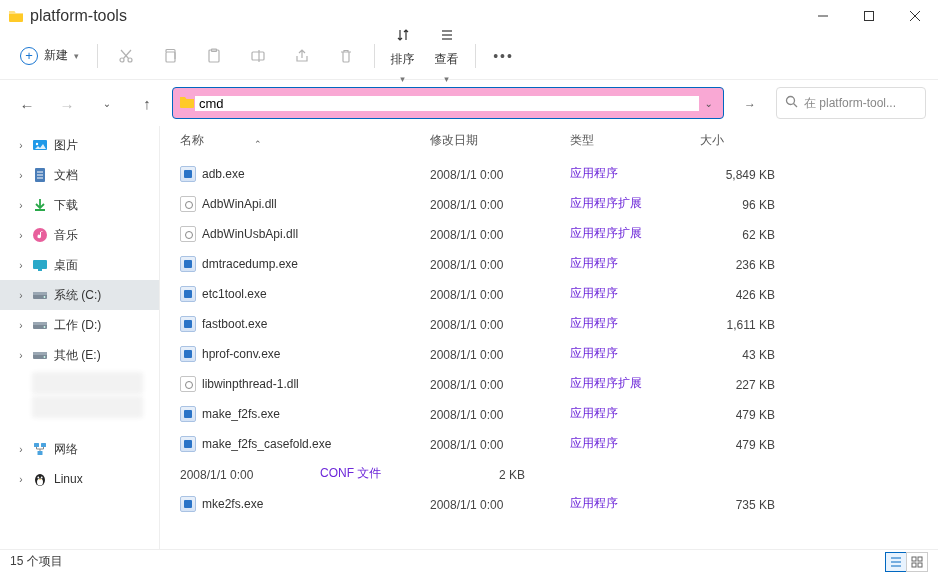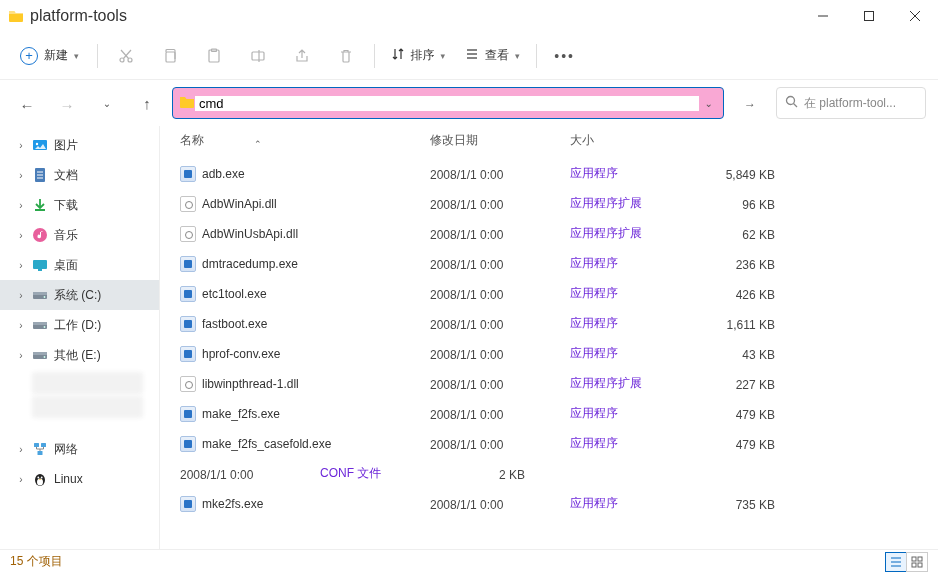--- a/index.html
+++ b/index.html
@@ -12,21 +12,21 @@
     .titlebar-text { font-size: 16px; flex: 1; color: #333; }
     .win-controls { display: flex; }
     .win-btn { width: 46px; height: 32px; display: flex; align-items: center; justify-content: center; cursor: pointer; }
     
     
     .toolbar { height: 48px; display: flex; align-items: center; padding: 0 10px; border-bottom: 1px solid #eee; gap: 4px; }
     .toolbar-sep { width: 1px; height: 24px; background: #ddd; margin: 0 4px; }
     .new-btn { display: flex; align-items: center; gap: 6px; padding: 6px 10px; border-radius: 4px; cursor: pointer; }
     .tool-icon-btn { width: 40px; height: 36px; display: flex; align-items: center; justify-content: center; border-radius: 4px; cursor: pointer; color: #555; }
     .tool-icon-btn.disabled { opacity: 0.45; cursor: default; }
-    .tool-label-btn { display: flex; align-items: center; gap: 6px; padding: 6px 8px; border-radius: 4px; cursor: pointer; }
+    .tool-label-btn { display: flex; align-items: center; gap: 6px; padding: 6px 8px; border-radius: 4px; cursor: pointer; flex-direction: column; }
     .chev { font-size: 9px; color: #777; }
     .plus-circle { width: 18px; height: 18px; border: 1.3px solid #1976d2; border-radius: 50%; display: flex; align-items: center; justify-content: center; color: #1976d2; font-size: 13px; line-height: 1; }
 
     
     .navrow { height: 46px; display: flex; align-items: center; padding: 0 12px; gap: 10px; }
     .nav-arrow { width: 30px; height: 30px; display: flex; align-items: center; justify-content: center; cursor: pointer; color: #555; border-radius: 4px; font-size: 15px; }
     .nav-arrow.disabled { opacity: 0.4; cursor: default; }
     .addr-wrap { flex: 1; display: flex; align-items: center; border: 1.5px solid #0067c0; border-radius: 4px; height: 32px; padding: 0 4px 0 6px; background: #f9a8d4; }
     .addr-wrap input { border: none; outline: none; flex: 1; font-size: 13px; padding: 0 4px; font-family: inherit; }
     .addr-history { padding: 0 6px; color: #555; cursor: pointer; font-size: 10px; }
@@ -62,21 +62,21 @@
     .row .c-type { flex: 0 0 130px; color: #6d28d9; }
     .row .c-size { flex: 0 0 75px; text-align: right; color: #444; }
     .fi { width: 16px; height: 16px; flex-shrink: 0; }
     .fi-exe { background: linear-gradient(#e8f0fa,#d5e3f5); border: 1px solid #a9c2e3; border-radius: 2px; position: relative; }
     .fi-exe::after { content: ""; position: absolute; left: 3px; top: 3px; width: 8px; height: 8px; background: #2b74c7; border-radius: 1px; }
     .fi-dll { background: #fff; border: 1px solid #c5c5c5; border-radius: 2px; position: relative; }
     .fi-dll::before { content: ""; position: absolute; right: 2px; bottom: 2px; width: 6px; height: 6px; border: 1.2px solid #888; border-radius: 50%; }
     .fi-conf { background: #fff; border: 1px solid #c5c5c5; border-radius: 2px; }
 
     
-    .statusbar { height: 24px; border-top: 1px solid #eee; display: flex; align-items: center; padding: 0 10px; font-size: 12px; color: #a16207; }
+    .statusbar { height: 24px; border-top: 1px solid #eee; display: flex; align-items: center; padding: 0 10px; font-size: 12px; color: #404040; }
     .statusbar .spacer { flex: 1; }
     .view-toggle { display: flex; gap: 0; }
     .vt-btn { width: 22px; height: 20px; border: 1px solid #ccc; display: flex; align-items: center; justify-content: center; cursor: pointer; }
     .vt-btn.active { border-color: #0067c0; background: #e8f3fe; }
     .vt-btn + .vt-btn { margin-left: -1px; }
   </style>
 </head>
 <body>
 
 <div class="titlebar">
@@ -309,20 +309,21 @@
     <span class="lbl">Linux</span>
       </div>
     </div>
   <div class="filelist">
     <div class="columns">
       <div class="col-name">
           <span>名称</span>
           <span class="sort-ind">⌃</span>
         </div>
       <div class="col-date"><span>修改日期</span></div>
+      <div class="col-type"><span>类型</span></div>
       <div class="col-size"><span>大小</span></div>
     </div>
     <div class="rows" id="rows">
         <div class="row">
     <div class="c-name">
             <span class="fi fi-exe"></span>
             <span>adb.exe</span>
           </div>
     <div class="c-date">2008/1/1 0:00</div>
     <div class="c-type">应用程序</div>

